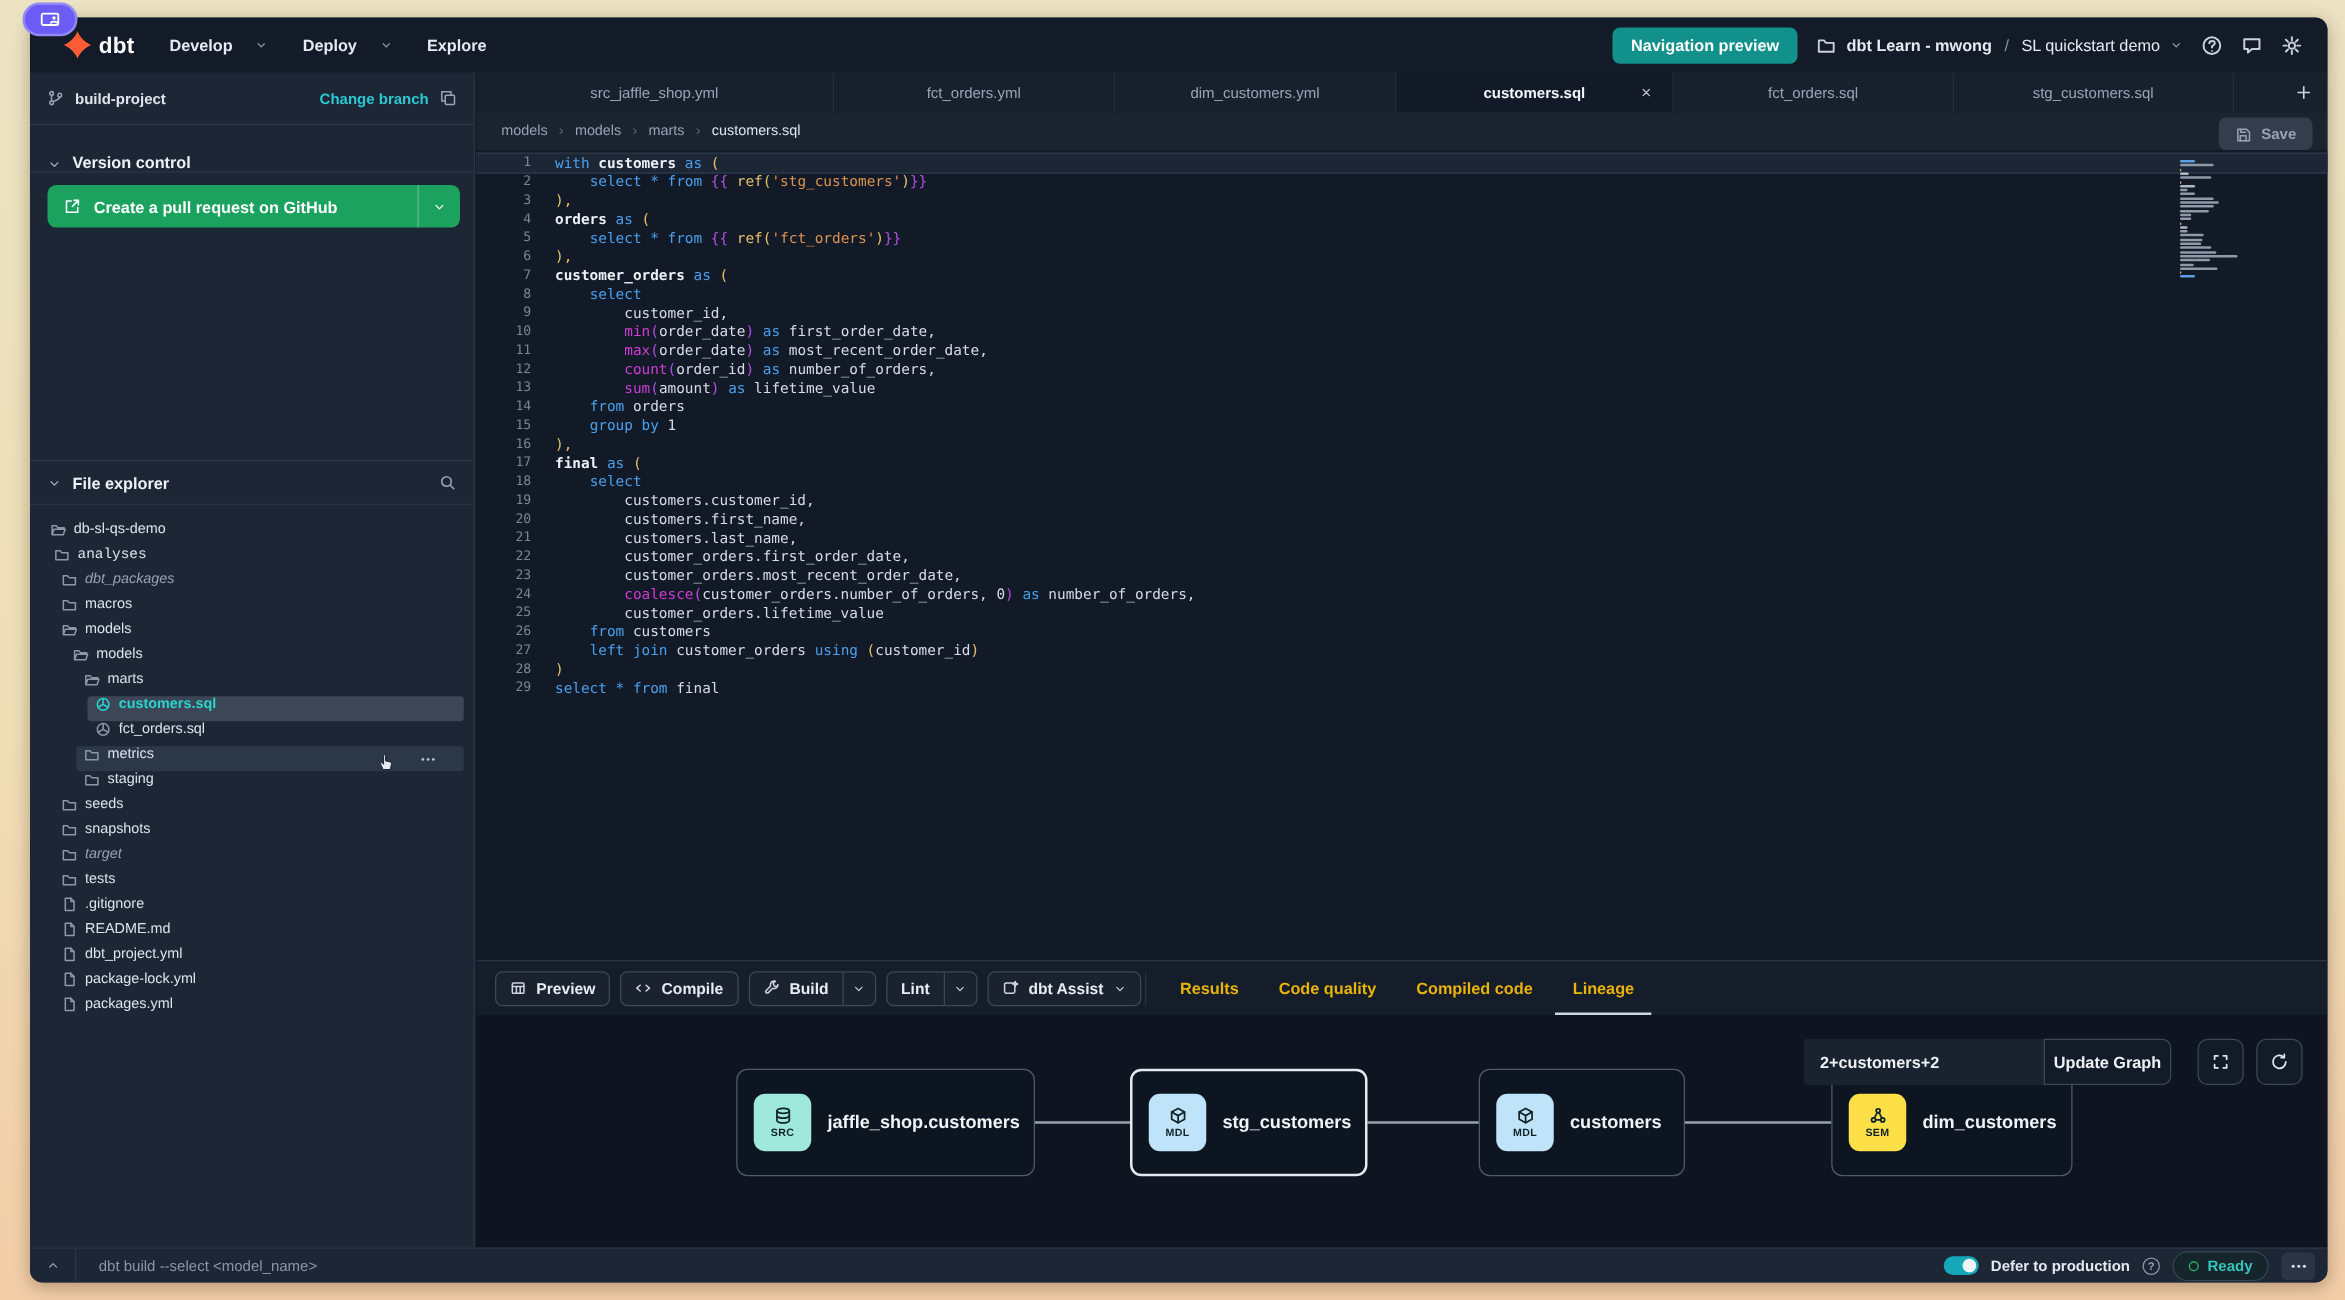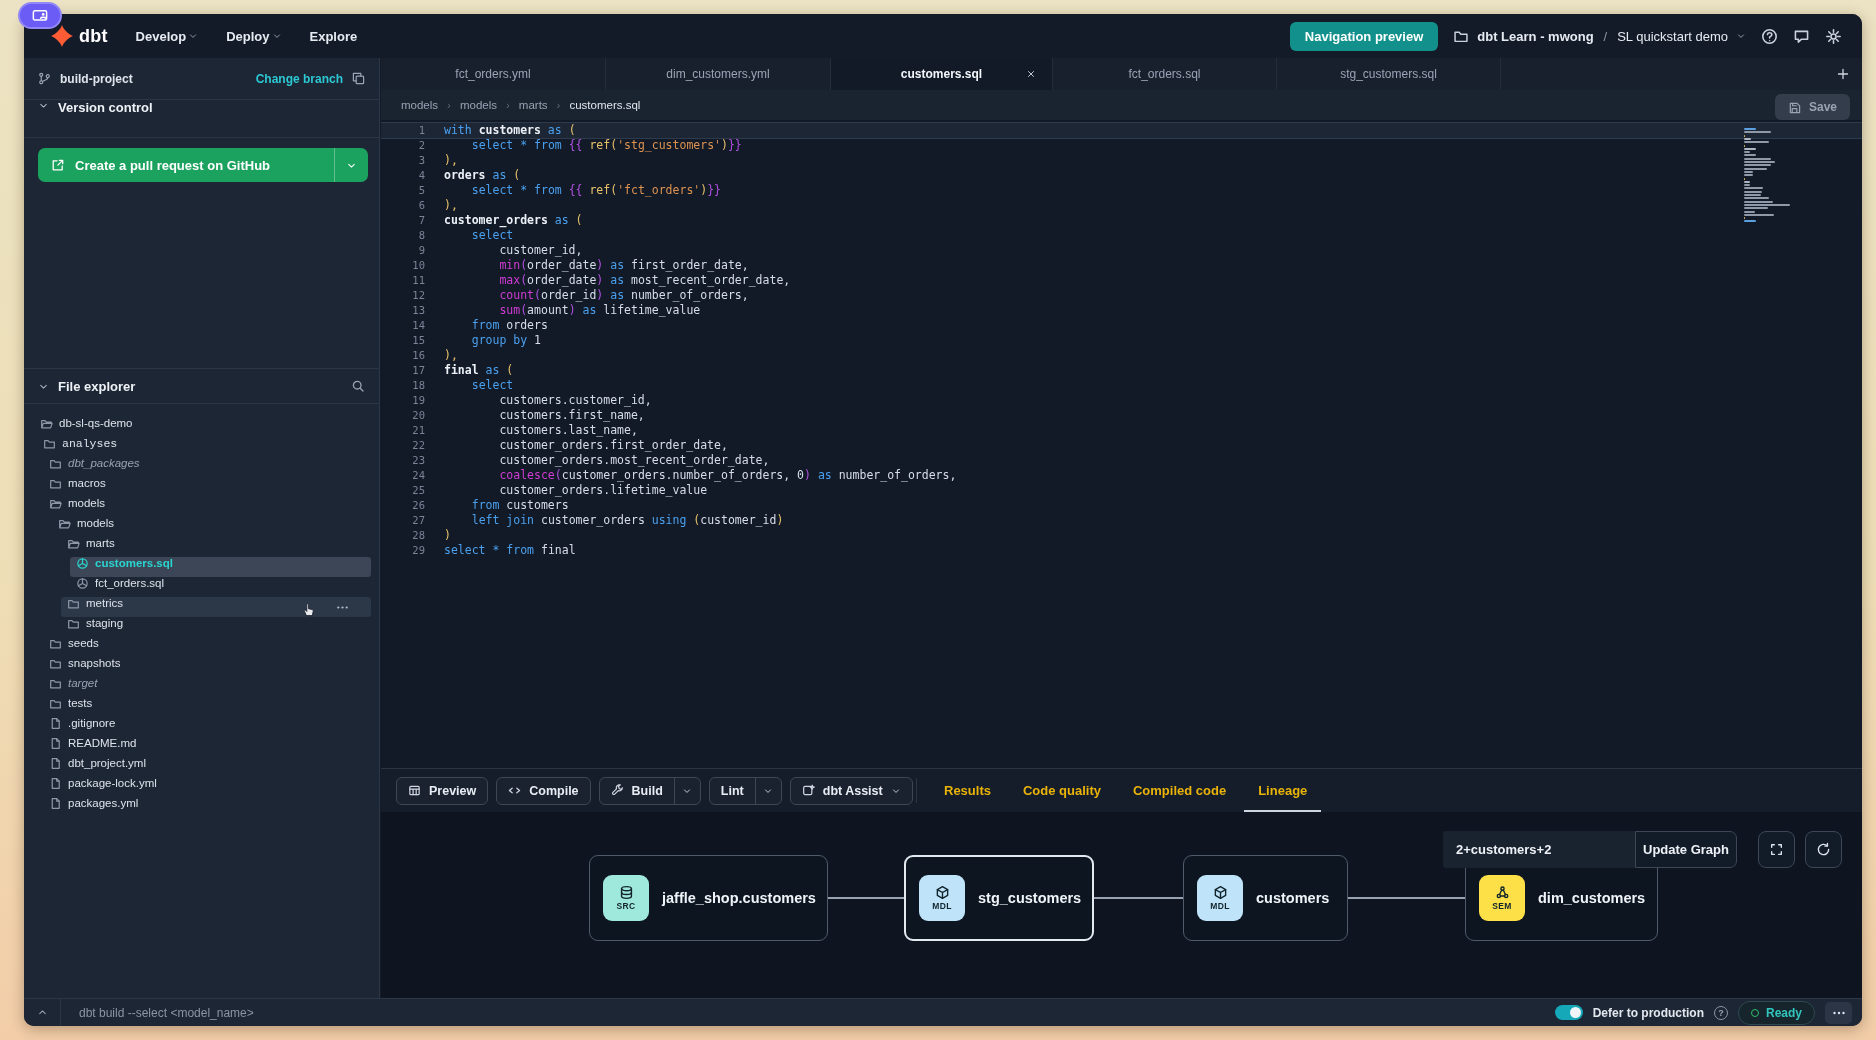--- a/index.html
+++ b/index.html
@@ -11,40 +11,40 @@
 
   .app{position:absolute;left:24px;top:14px;width:1838px;height:1012px;background:#141b28;
        border-radius:10px;overflow:hidden;box-shadow:0 3px 14px rgba(60,40,20,.35)}
 
   
   .topnav{position:absolute;top:0;left:0;right:0;height:44px;display:flex;align-items:center;background:#141b28}
   .nav-left{display:flex;align-items:center;gap:28px;padding-left:26px}
   .logo{display:flex;align-items:center;gap:5px}
   .logo .ic{width:24px;height:24px}
   .logo-word{color:#fff;font-size:18px;font-weight:700;letter-spacing:.2px}
-  .menu{display:flex;align-items:center;gap:2px;color:#e6ebf2;font-size:13px;font-weight:600;cursor:pointer}
+  .menu{display:flex;align-items:center;gap:18px;color:#e6ebf2;font-size:13px;font-weight:600;cursor:pointer}
   .menu .ic{width:10px;height:10px;color:#98a2b3}
   .nav-right{margin-left:auto;display:flex;align-items:center;gap:15px;padding-right:20px}
   .btn-navprev{background:#12908b;color:#fff;font-size:13px;font-weight:600;padding:7px 15px;border-radius:6px;cursor:pointer}
   .acct{display:flex;align-items:center;gap:8px;color:#e6ebf2;font-size:13px}
   .acct .bold{font-weight:700}
   .acct .sep{color:#8b95a6;padding:0 2px}
   .acct .ic{color:#c9d1dc;width:16px;height:16px}
   .acct .chev{width:10px;height:10px;color:#98a2b3}
   .nav-ic{width:17px;height:17px;color:#c9d1dc;cursor:pointer}
 
   
   .sidebar{position:absolute;top:44px;left:0;width:356px;bottom:28px;background:#1d2634;border-right:1px solid #2b3646}
   .branch-row{position:absolute;top:0;left:0;right:0;height:42px;border-bottom:1px solid #2a3545;
       display:flex;align-items:center;gap:9px;padding:0 14px;font-size:12px;color:#dfe5ec;font-weight:600}
   .branch-row .ic{color:#9aa4b5;width:13px;height:13px}
   .change-branch{margin-left:auto;color:#2cc8d4;font-weight:600;font-size:12px;cursor:pointer}
   .copy-ic{color:#8d97a8;width:14px;height:14px;cursor:pointer}
   .vc-row{position:absolute;top:42px;left:0;right:0;height:38px;border-bottom:1px solid #2a3545;
-      display:flex;align-items:flex-start;gap:9px;padding:0 14px;color:#eef2f7;font-weight:700;font-size:13px}
+      display:flex;align-items:flex-end;gap:9px;padding:0 14px;color:#eef2f7;font-weight:700;font-size:13px}
   .hdr-chev{width:11px;height:11px;color:#aab4c4}
   .pr-btn{position:absolute;top:90px;left:14px;width:330px;height:34px;background:#1ca25f;border-radius:7px;
       display:flex;align-items:stretch;color:#fff;font-size:13px;font-weight:600;overflow:hidden;cursor:pointer}
   .pr-main{flex:1;display:flex;align-items:center;gap:10px;padding-left:13px}
   .pr-main .ic{width:14px;height:14px}
   .pr-caret{width:34px;border-left:1px solid rgba(255,255,255,.3);display:flex;align-items:center;justify-content:center}
   .pr-caret .ic{width:11px;height:11px}
   .fe-head{position:absolute;top:310px;left:0;right:0;height:36px;border-top:1px solid #2a3545;border-bottom:1px solid #2a3545;
       display:flex;align-items:center;gap:9px;padding:16px 14px;color:#eef2f7;font-weight:700;font-size:13px}
   .fe-head .search{margin-left:auto;color:#9aa4b5;width:14px;height:14px;cursor:pointer}
@@ -489,20 +489,23 @@
               <path d="M8.3 1.8v2.7H11"></path>
             </svg>
           </span>
           <span class="lbl">packages.yml</span>
         </div>
       </div>
   </div>
 
   <div class="main">
     <div class="tabsbar" id="tabsbar">
+      <div class="tab" style="width: 286px;">
+          <span>src_jaffle_shop.yml</span>
+        </div>
         <div class="tab" style="width: 225px; align-items: center;">
           <span>fct_orders.yml</span>
         </div>
         <div class="tab" style="width: 225px;">
           <span>dim_customers.yml</span>
         </div>
         <div class="tab active" style="width: 222px;">
           <span>customers.sql</span>
           <span class="ic close">
             <svg viewBox="0 0 14 14" fill="none" stroke="currentColor" stroke-width="1.3" stroke-linecap="round" stroke-linejoin="round">

